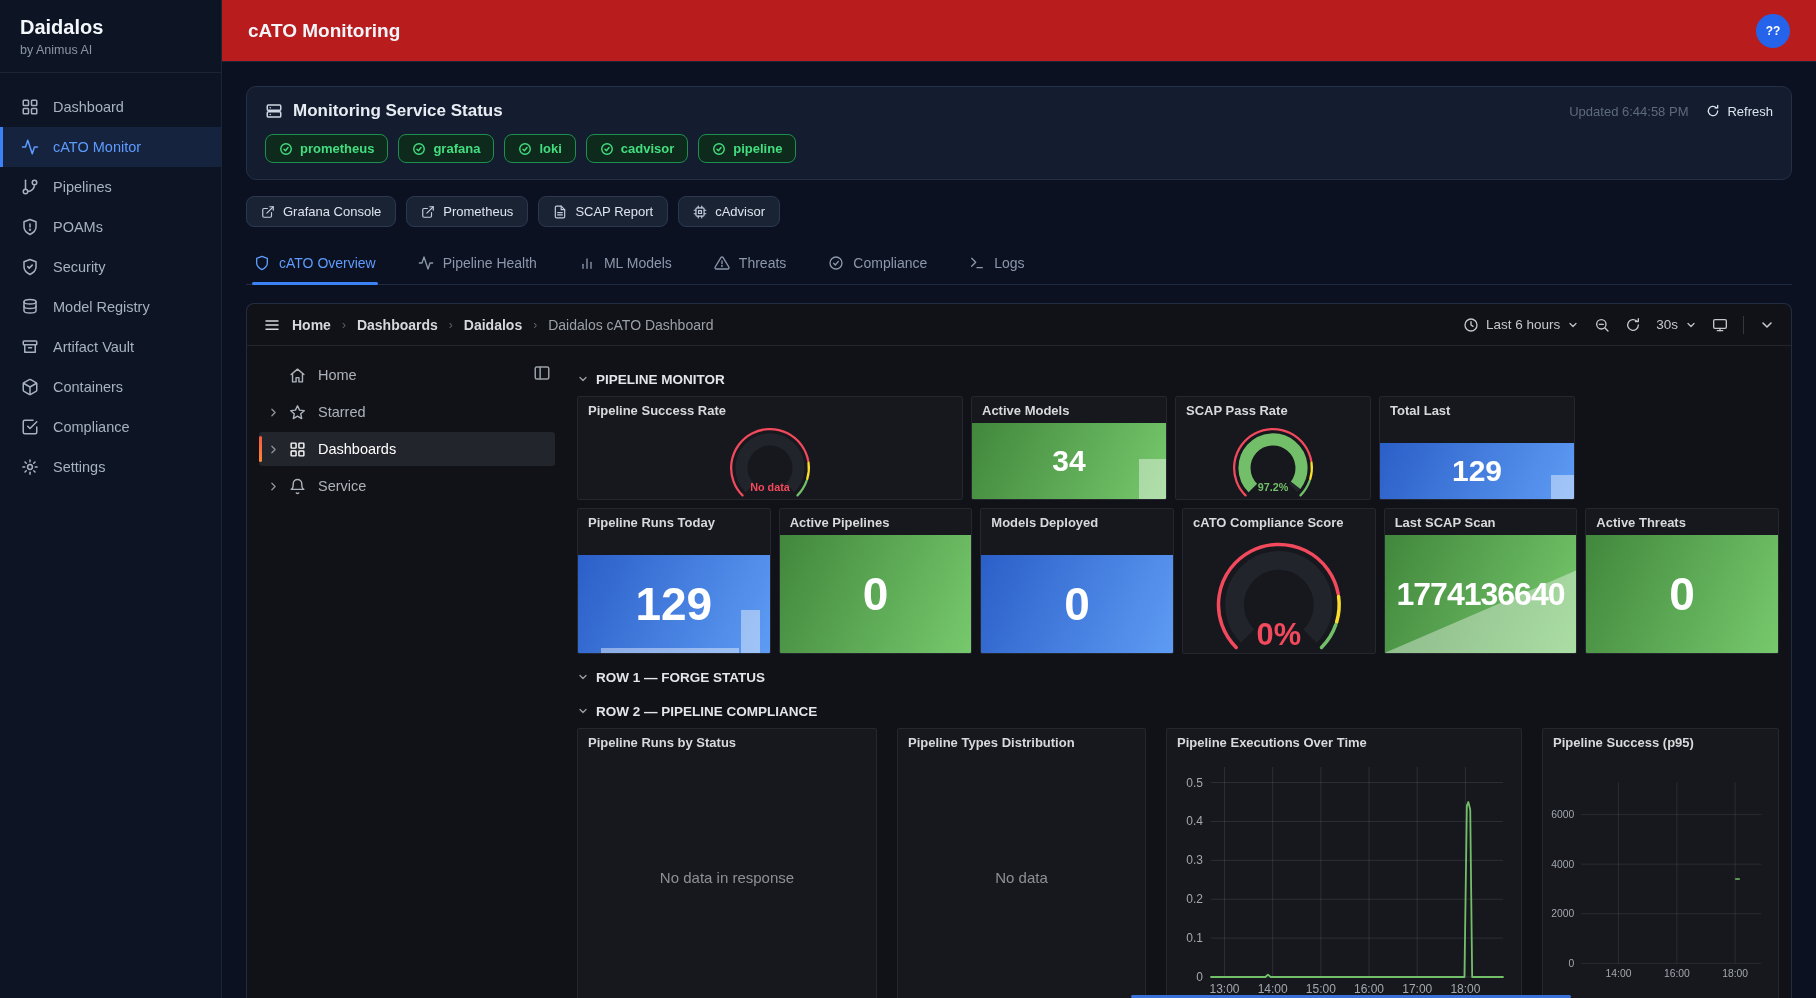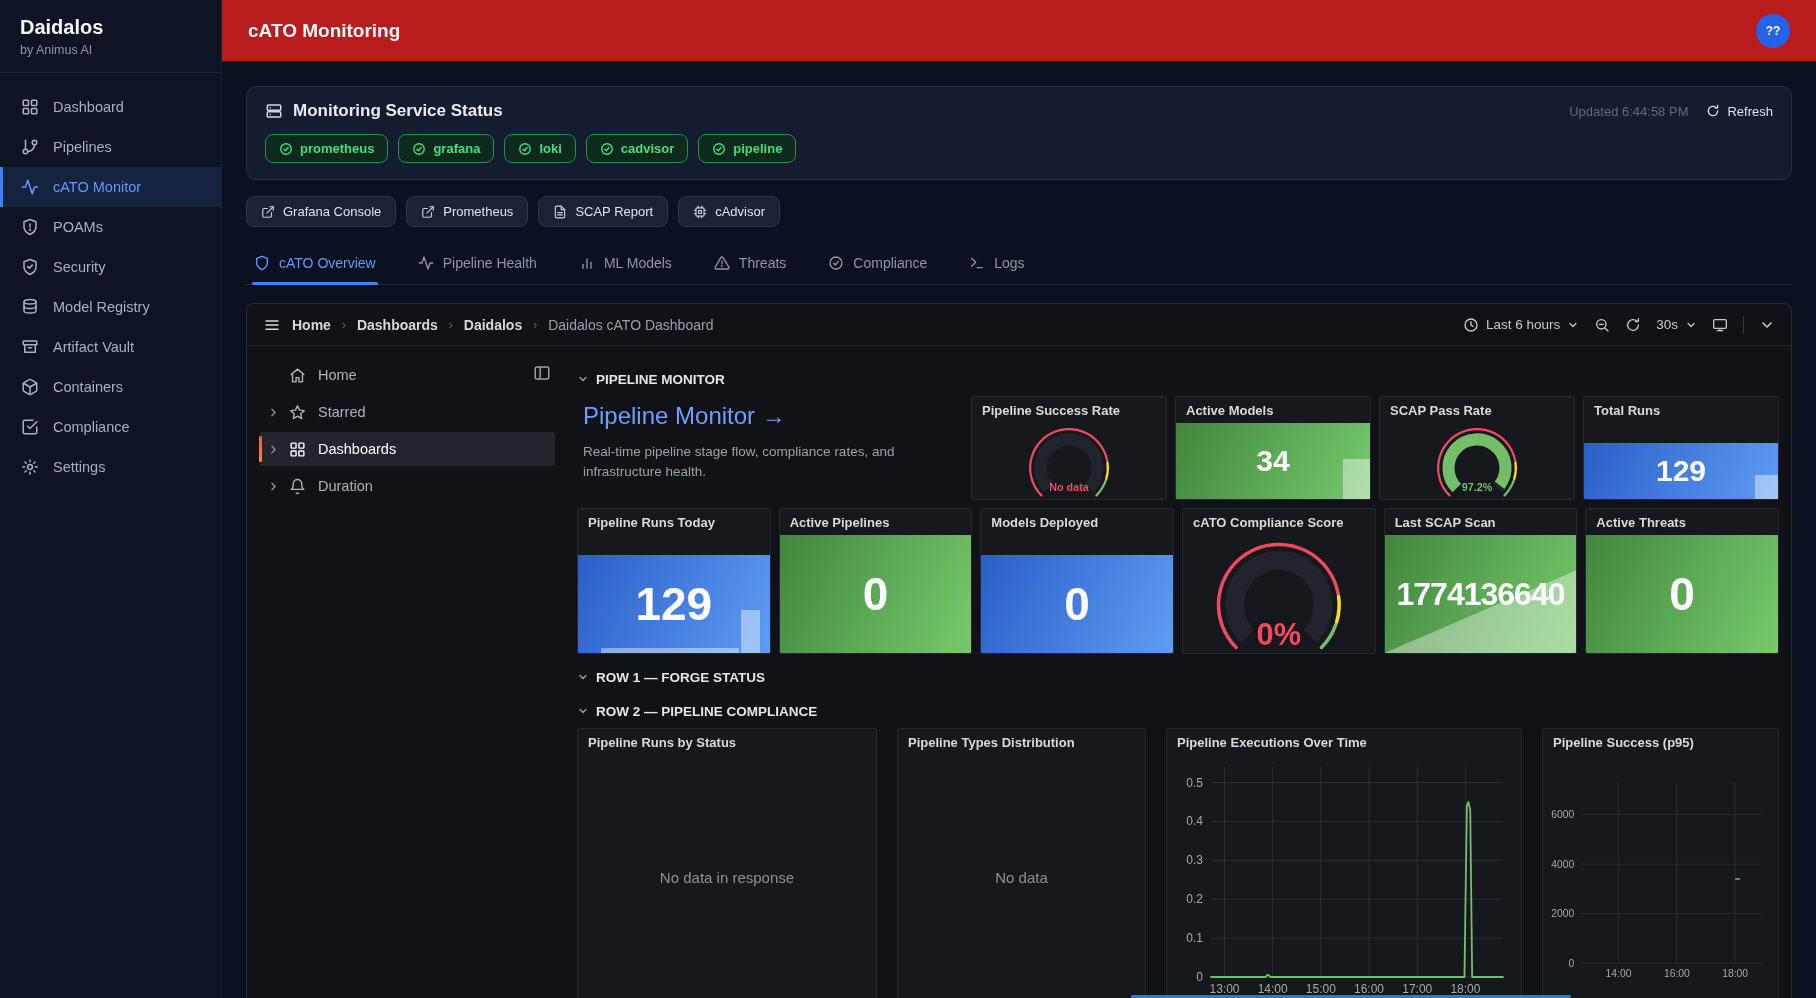--- a/index.html
+++ b/index.html
@@ -118,34 +118,34 @@
   <div class="nav">
     <div class="nav-item">
       <svg class="ic" viewBox="0 0 24 24" fill="none" stroke="currentColor" stroke-width="2" stroke-linecap="round" stroke-linejoin="round">
           <rect x="3" y="3" width="7" height="7" rx="1"></rect>
           <rect x="14" y="3" width="7" height="7" rx="1"></rect>
           <rect x="3" y="14" width="7" height="7" rx="1"></rect>
           <rect x="14" y="14" width="7" height="7" rx="1"></rect>
         </svg>
       <span>Dashboard</span>
     </div>
+    <div class="nav-item active">
+      <svg class="ic" viewBox="0 0 24 24" fill="none" stroke="currentColor" stroke-width="2" stroke-linecap="round" stroke-linejoin="round">
+          <polyline points="22 12 18 12 15 21 9 3 6 12 2 12"></polyline>
+        </svg>
+      <span>cATO Monitor</span>
+    </div>
     <div class="nav-item">
       <svg class="ic" viewBox="0 0 24 24" fill="none" stroke="currentColor" stroke-width="2" stroke-linecap="round" stroke-linejoin="round">
           <line x1="6" y1="3" x2="6" y2="15"></line>
           <circle cx="18" cy="6" r="3"></circle>
           <circle cx="6" cy="18" r="3"></circle>
           <path d="M18 9a9 9 0 0 1-9 9"></path>
         </svg>
       <span>Pipelines</span>
-    </div>
-    <div class="nav-item active">
-      <svg class="ic" viewBox="0 0 24 24" fill="none" stroke="currentColor" stroke-width="2" stroke-linecap="round" stroke-linejoin="round">
-          <polyline points="22 12 18 12 15 21 9 3 6 12 2 12"></polyline>
-        </svg>
-      <span>cATO Monitor</span>
     </div>
     <div class="nav-item">
       <svg class="ic" viewBox="0 0 24 24" fill="none" stroke="currentColor" stroke-width="2" stroke-linecap="round" stroke-linejoin="round">
           <path d="M12 22s8-4 8-10V5l-8-3-8 3v7c0 6 8 10 8 10z"></path>
           <line x1="12" y1="8" x2="12" y2="12"></line>
           <circle cx="12" cy="15.5" r="0.6" fill="currentColor"></circle>
         </svg>
       <span>POAMs</span>
     </div>
     <div class="nav-item">
@@ -452,37 +452,33 @@
             <span>Dashboards</span>
           </div>
           <div class="gf-nav-item">
             <svg class="chev" viewBox="0 0 24 24" fill="none" stroke="currentColor" stroke-width="2.4" stroke-linecap="round" stroke-linejoin="round">
                 <polyline points="9 6 15 12 9 18"></polyline>
               </svg>
             <svg class="ic" viewBox="0 0 24 24" fill="none" stroke="currentColor" stroke-width="2" stroke-linecap="round" stroke-linejoin="round">
                 <path d="M18 8a6 6 0 0 0-12 0c0 7-3 8-3 8h18s-3-1-3-8"></path>
                 <path d="M13.7 21a2 2 0 0 1-3.4 0"></path>
               </svg>
-            <span>Duration</span>
+            <span>Service</span>
           </div>
         </div>
 
         <div class="gf-canvas">
           <div class="sec-hdr">
             <svg class="chev" viewBox="0 0 24 24" fill="none" stroke="currentColor" stroke-width="2.6" stroke-linecap="round" stroke-linejoin="round">
                 <polyline points="6 9 12 15 18 9"></polyline>
               </svg>
             <span>PIPELINE MONITOR</span>
           </div>
 
           <div class="grid-top">
-            <div class="text-panel">
-              <div class="tp-title">Pipeline Monitor →</div>
-              <div class="tp-desc">Real-time pipeline stage flow, compliance rates, and infrastructure health.</div>
-            </div>
             <div class="panel r1">
               <div class="panel-title">Pipeline Success Rate</div>
               <div class="panel-body">
                   <svg class="gauge" viewBox="0 0 120 88">
                     <path d="M 36.66547622084393 75.33452377915606 A 33 33 0 1 1 83.33452377915607 75.33452377915606" stroke="#21242b" stroke-width="14" fill="none"></path>
                     <path d="M 28.180194846605353 83.81980515339464 A 45 45 0 1 1 104.28880235861588 44.03118668561875" stroke="#f2495c" stroke-width="2.6" fill="none" stroke-linecap="round"></path>
                     <path d="M 104.58365282121497 45.892799240456306 A 45 45 0 0 1 103.07937738894302 65.00643086250122" stroke="#fade2a" stroke-width="2.6" fill="none" stroke-linecap="round"></path>
                     <path d="M 102.49693666068664 66.79899910323624 A 45 45 0 0 1 91.81980515339464 83.81980515339464" stroke="#73bf69" stroke-width="2.6" fill="none" stroke-linecap="round"></path>
                     <text x="60" y="79" text-anchor="middle" fill="#f2495c" font-size="12.5" font-weight="bold" font-family="Liberation Sans, sans-serif">No data</text>
                   </svg>
@@ -502,21 +498,21 @@
                     <path d="M 36.66547622084393 75.33452377915606 A 33 33 0 1 1 83.33452377915607 75.33452377915606" stroke="#21242b" stroke-width="14" fill="none"></path>
                     <path d="M 36.66547622084393 75.33452377915606 A 33 33 0 1 1 86.20168315537856 72.06169982392197" stroke="#73bf69" stroke-width="14" fill="none"></path>
                     <path d="M 28.180194846605353 83.81980515339464 A 45 45 0 1 1 104.28880235861588 44.03118668561875" stroke="#f2495c" stroke-width="2.6" fill="none" stroke-linecap="round"></path>
                     <path d="M 104.58365282121497 45.892799240456306 A 45 45 0 0 1 103.07937738894302 65.00643086250122" stroke="#fade2a" stroke-width="2.6" fill="none" stroke-linecap="round"></path>
                     <path d="M 102.49693666068664 66.79899910323624 A 45 45 0 0 1 91.81980515339464 83.81980515339464" stroke="#73bf69" stroke-width="2.6" fill="none" stroke-linecap="round"></path>
                     <text x="60" y="79" text-anchor="middle" fill="#73bf69" font-size="12.5" font-weight="bold" font-family="Liberation Sans, sans-serif">97.2%</text>
                   </svg>
                 </div>
             </div>
             <div class="panel r1">
-              <div class="panel-title">Total Runs</div>
+              <div class="panel-title">Total Last</div>
               <div class="panel-body stat-body blue">
                 <div class="spark corner-sm"></div>
                 <div class="stat-value">129</div>
               </div>
             </div>
           </div>
 
           <div class="grid-row2">
             <div class="panel">
               <div class="panel-title">Pipeline Runs Today</div>

